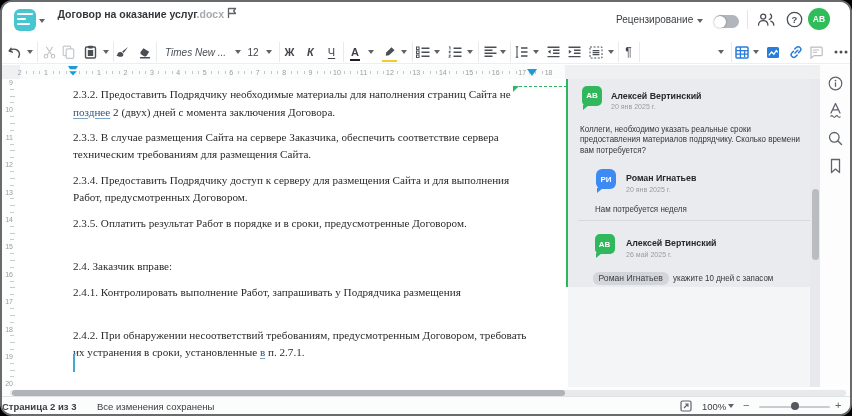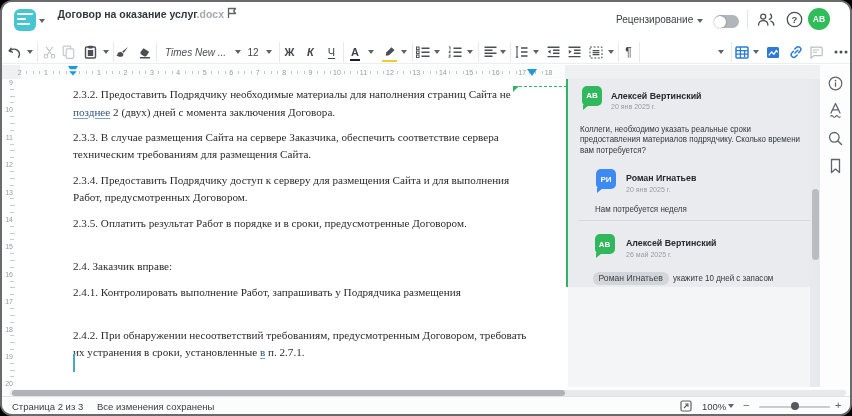--- a/index.html
+++ b/index.html
@@ -62,21 +62,21 @@
   .anchor-dash { position:absolute; left:517px; top:7px; width:48px; border-top:1.5px dashed #2eb463; }
   .green-line { position:absolute; left:564px; top:0px; width:2px; height:208px; background:#2eb463; }
 
   
   .comments { position:absolute; left:566px; top:0; width:242px; height:308px; background:#f4f5f6; }
   .thread { position:absolute; left:0; top:0px; width:242px; height:208px; background:#e9ebee; }
   .cmt-avatar { position:absolute; width:20px; height:20px; }
   .cmt-avatar .bubble { position:absolute; inset:0; border-radius:5px; color:#fff; font-size:8px; font-weight:bold; display:flex; align-items:center; justify-content:center; }
   .cmt-avatar .tail { position:absolute; left:1px; bottom:-4px; width:0; height:0; border-top:5px solid; border-right:6px solid transparent; }
   .av-green .bubble { background:#31b85c; } .av-green .tail { border-top-color:#31b85c; }
-  .av-blue .bubble { background:#3d8af5; } .av-blue .tail { border-top-color:#3d8af5; }
+  .av-blue .bubble { background:#3d8af5;border-radius:6px; } .av-blue .tail { border-top-color:#3d8af5; }
   .cmt-name { position:absolute; font-size:9.8px; font-weight:bold; color:#24282d; }
   .cmt-date { position:absolute; font-size:8px; color:#979da4; }
   .cmt-body { position:absolute; font-size:9.4px; color:#33383d; }
   .cmt-sep { position:absolute; left:10px; top:141px; width:232px; height:1px; background:#d7d9dc; }
   .mention { display:inline-block; background:#d2d5d9; border-radius:6px; color:#3a3f45; font-size:8.6px; padding:1px 6px 2px; }
   .panel-vtrack { position:absolute; left:808px; top:0px; width:10px; height:308px; background:#e7e9ec; }
   .panel-vthumb { position:absolute; left:1.5px; top:110px; width:7px; height:71px; border-radius:3.5px; background:#b9bdc1; }
 
   
   .right-tools { position:absolute; left:818px; top:63px; width:30px; height:322px; background:#fdfdfe; }
@@ -572,21 +572,21 @@
         <span class="vtick" style="top: 324.85px;"></span>
       </div>
     </div>
 
   <div class="hscroll">
     <div class="track"></div>
     <div class="thumb"></div>
   </div>
 
   <div class="statusbar">
-    <span class="status-item" style="left:10px;">Страница 2 из 3</span>
+    <span class="status-item" style="left:0;font-weight:bold;">Страница 2 из 3</span>
     <span class="status-item" style="left:95px;">Все изменения сохранены</span>
     <span class="abs" style="left:678px; top:3px;">
       <svg width="12" height="12" viewBox="0 0 12 12">
           <rect x="1" y="1" width="10" height="10" rx="1.5" fill="none" stroke="#5f6368" stroke-width="1.2"></rect>
           <path d="M4 8 L8 4 M5.2 4 h2.8 v2.8" fill="none" stroke="#5f6368" stroke-width="1.1"></path>
         </svg>
     </span>
     <span class="status-item" style="left:700px;">100%</span>
     <span class="abs" style="left:726px; top:7px; line-height:0;"><span class="chev"></span></span>
     <span class="zoom-minus" style="left:741px;">−</span>

